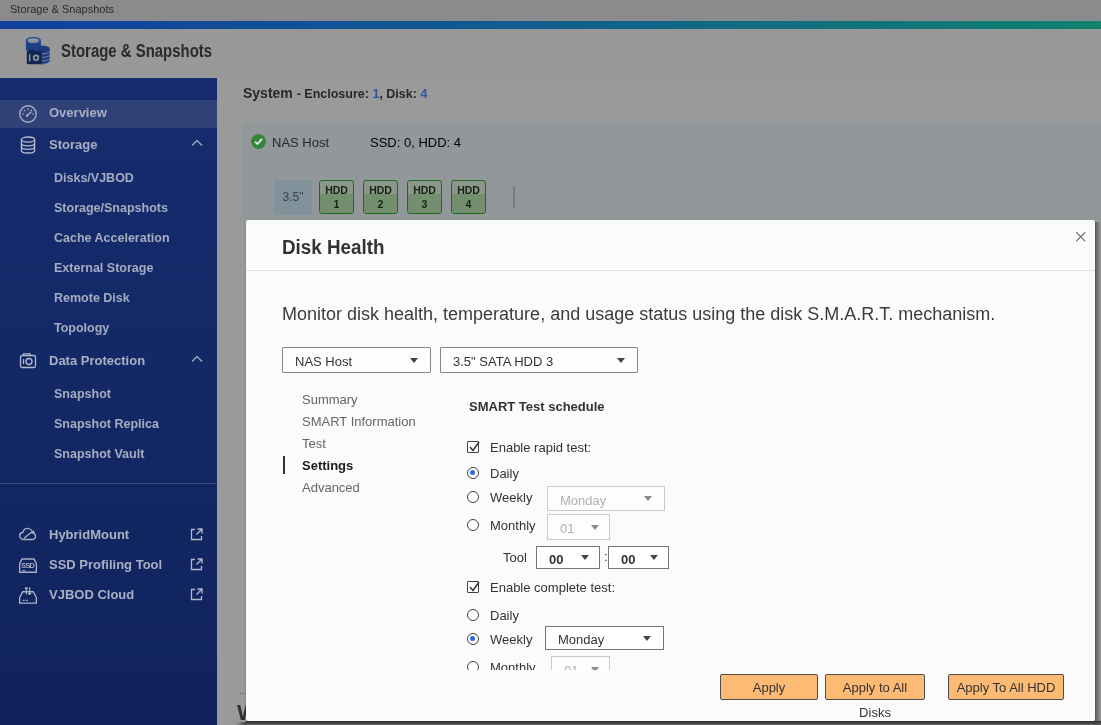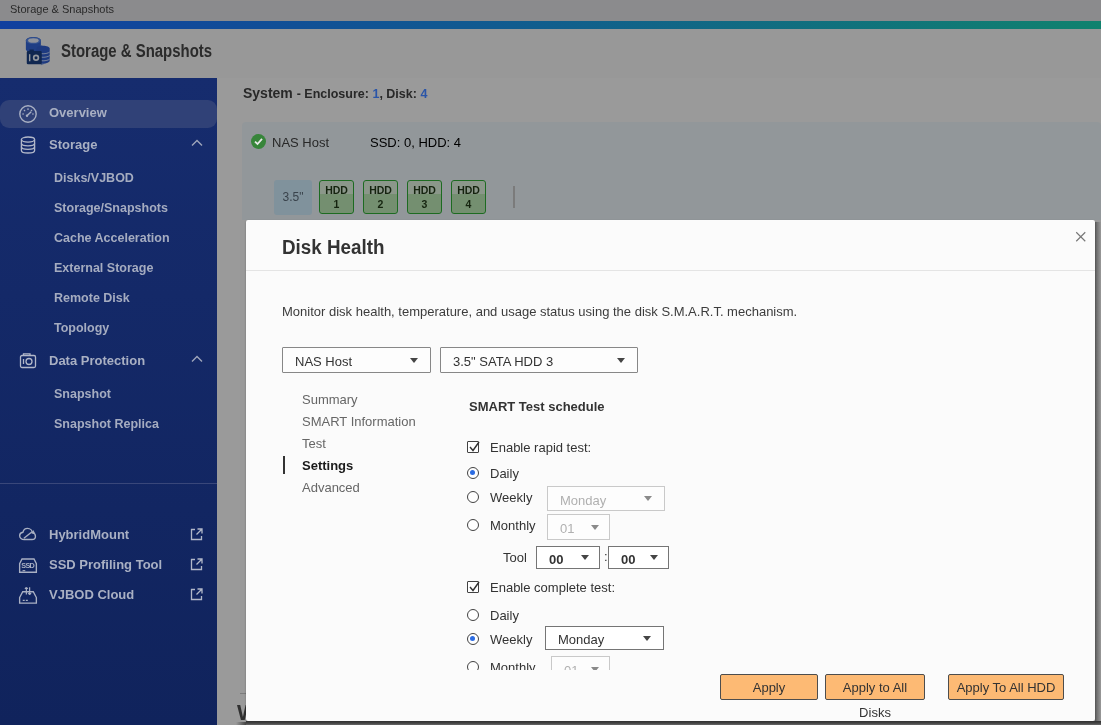--- a/index.html
+++ b/index.html
@@ -10,21 +10,21 @@
 
 #tabbar { left:0; top:0; width:1101px; height:21px; background:#8b8b8d; }
 #tabbar span { position:absolute; left:10px; top:3px; font-size:11px; color:#2a2a2a; }
 #grad { left:0; top:21px; width:1101px; height:8px;
   background:linear-gradient(90deg,#11409f 0%,#115b90 45%,#10826e 100%); }
 #header { left:0; top:29px; width:1101px; height:49px; background:#989898; }
 #apptitle { position:absolute; left:61px; top:12px; font-size:18px; font-weight:bold; color:#2b2b2b; transform:scaleX(0.83); transform-origin:left top; white-space:nowrap; }
 
 
 #sidebar { left:0; top:78px; width:217px; height:647px; background:linear-gradient(180deg,#162c6e 0%,#10235c 100%); }
-.srow { position:absolute; left:0; width:217px; height:32px;border-radius:9px; }
+.srow { position:absolute; left:0; width:217px; height:32px; }
 .srow .ic { position:absolute; left:18px; top:6px; width:20px; height:20px; }
 .srow .lbl { position:absolute; left:49px; top:8px; font-size:13px; font-weight:bold; color:#a9b0c3; }
 .ssub { position:absolute; left:54px; width:160px; height:30px; }
 .ssub .lbl { position:absolute; left:0; top:8px; font-size:12.5px; font-weight:bold; color:#a5acc0; }
 .chev { position:absolute; right:14px; top:10px; width:12px; height:8px; }
 .extic { position:absolute; left:189px; top:8px; width:15px; height:15px; }
 #sep1 { position:absolute; left:0px; top:405px; width:217px; height:1px; background:#39477a; }
 
 
 #syshead { left:243px; top:85px; font-size:14px; color:#282828; font-weight:bold; }
@@ -43,21 +43,21 @@
 #wglyph { position:absolute; left:237px; top:700px; font-size:22px; font-weight:bold; color:#303030; }
 #tick { position:absolute; left:240px; top:693px; width:6px; height:1px; background:#7c7c7c; }
 
 
 #modal { left:246px; top:220px; width:849px; height:501px; background:#fbfbfb; border-radius:2px;
   box-shadow:0 1px 2px rgba(0,0,0,0.35); }
 #modal * { position:absolute; }
 #mtitle { left:36px; top:16px; font-size:20px; font-weight:bold; color:#333; transform:scaleX(0.94); transform-origin:left top; white-space:nowrap; }
 #msep { left:0px; top:50px; width:849px; height:1px; background:#e4e4e4; }
 #mclose { left:829px; top:11px; width:11.5px; height:11.5px; }
-#mdesc { left:36px; top:84px; font-size:13px; color:#3c3c3c; }
+#mdesc { left:36px; top:84px; font-size:18px; color:#3c3c3c; }
 .sel { border:1px solid #878787; background:#fdfdfd; border-radius:1px; }
 .sel .tx { position:absolute; left:12px; top:6px; font-size:13px; color:#333; }
 .arr { width:0; height:0; border-left:4.5px solid transparent; border-right:4.5px solid transparent; border-top:5.5px solid #454545; }
 #sel1 { left:36px; top:127px; width:149px; height:26px; }
 #sel2 { left:194px; top:127px; width:198px; height:26px; }
 .mnav { left:56px; font-size:13px; color:#666; }
 #nsettings { color:#1a1a1a; font-weight:bold; }
 #navbar { left:37px; top:236px; width:2px; height:18px; background:#333; }
 #sts { left:223px; top:179px; font-size:13px; font-weight:bold; color:#333; }
 .cb { left:221px; width:12px; height:12px; border:1.5px solid #424242; border-radius:1px; background:#fff; }
@@ -164,20 +164,23 @@
     <svg class="chev" viewBox="0 0 12 8">
         <path d="M1 6.5 L6 1.5 L11 6.5" fill="none" stroke="#9fa6bb" stroke-width="1.4"></path>
       </svg>
   </div>
   <div class="ssub" style="top:301px">
       <div class="lbl">Snapshot</div>
     </div>
   <div class="ssub" style="top:331px">
       <div class="lbl">Snapshot Replica</div>
     </div>
+  <div class="ssub" style="top:361px">
+      <div class="lbl">Snapshot Vault</div>
+    </div>
   <div id="sep1"></div>
   <div class="srow" style="top:471px">
     <svg class="ic" viewBox="0 0 22 22">
         <path d="M1.8 19 V9.6 L4.4 4.4 H17.6 L20.2 9.6 V19 Z" fill="none" stroke="#a9b0c3" stroke-width="1.5"></path>
         <text x="3.6" y="14.8" font-size="8" font-weight="bold" fill="#a9b0c3" font-family="Liberation Sans" textLength="14.8">SSD</text>
         <path d="M5 17.2 H8" stroke="#a9b0c3" stroke-width="1.2"></path>
       </svg>
     <div class="lbl">SSD Profiling Tool</div>
     <svg class="extic" viewBox="0 0 15 15">
         <path d="M6 2.5 H2.5 V12.5 H12.5 V9" fill="none" stroke="#b2b8c9" stroke-width="1.3"></path>

